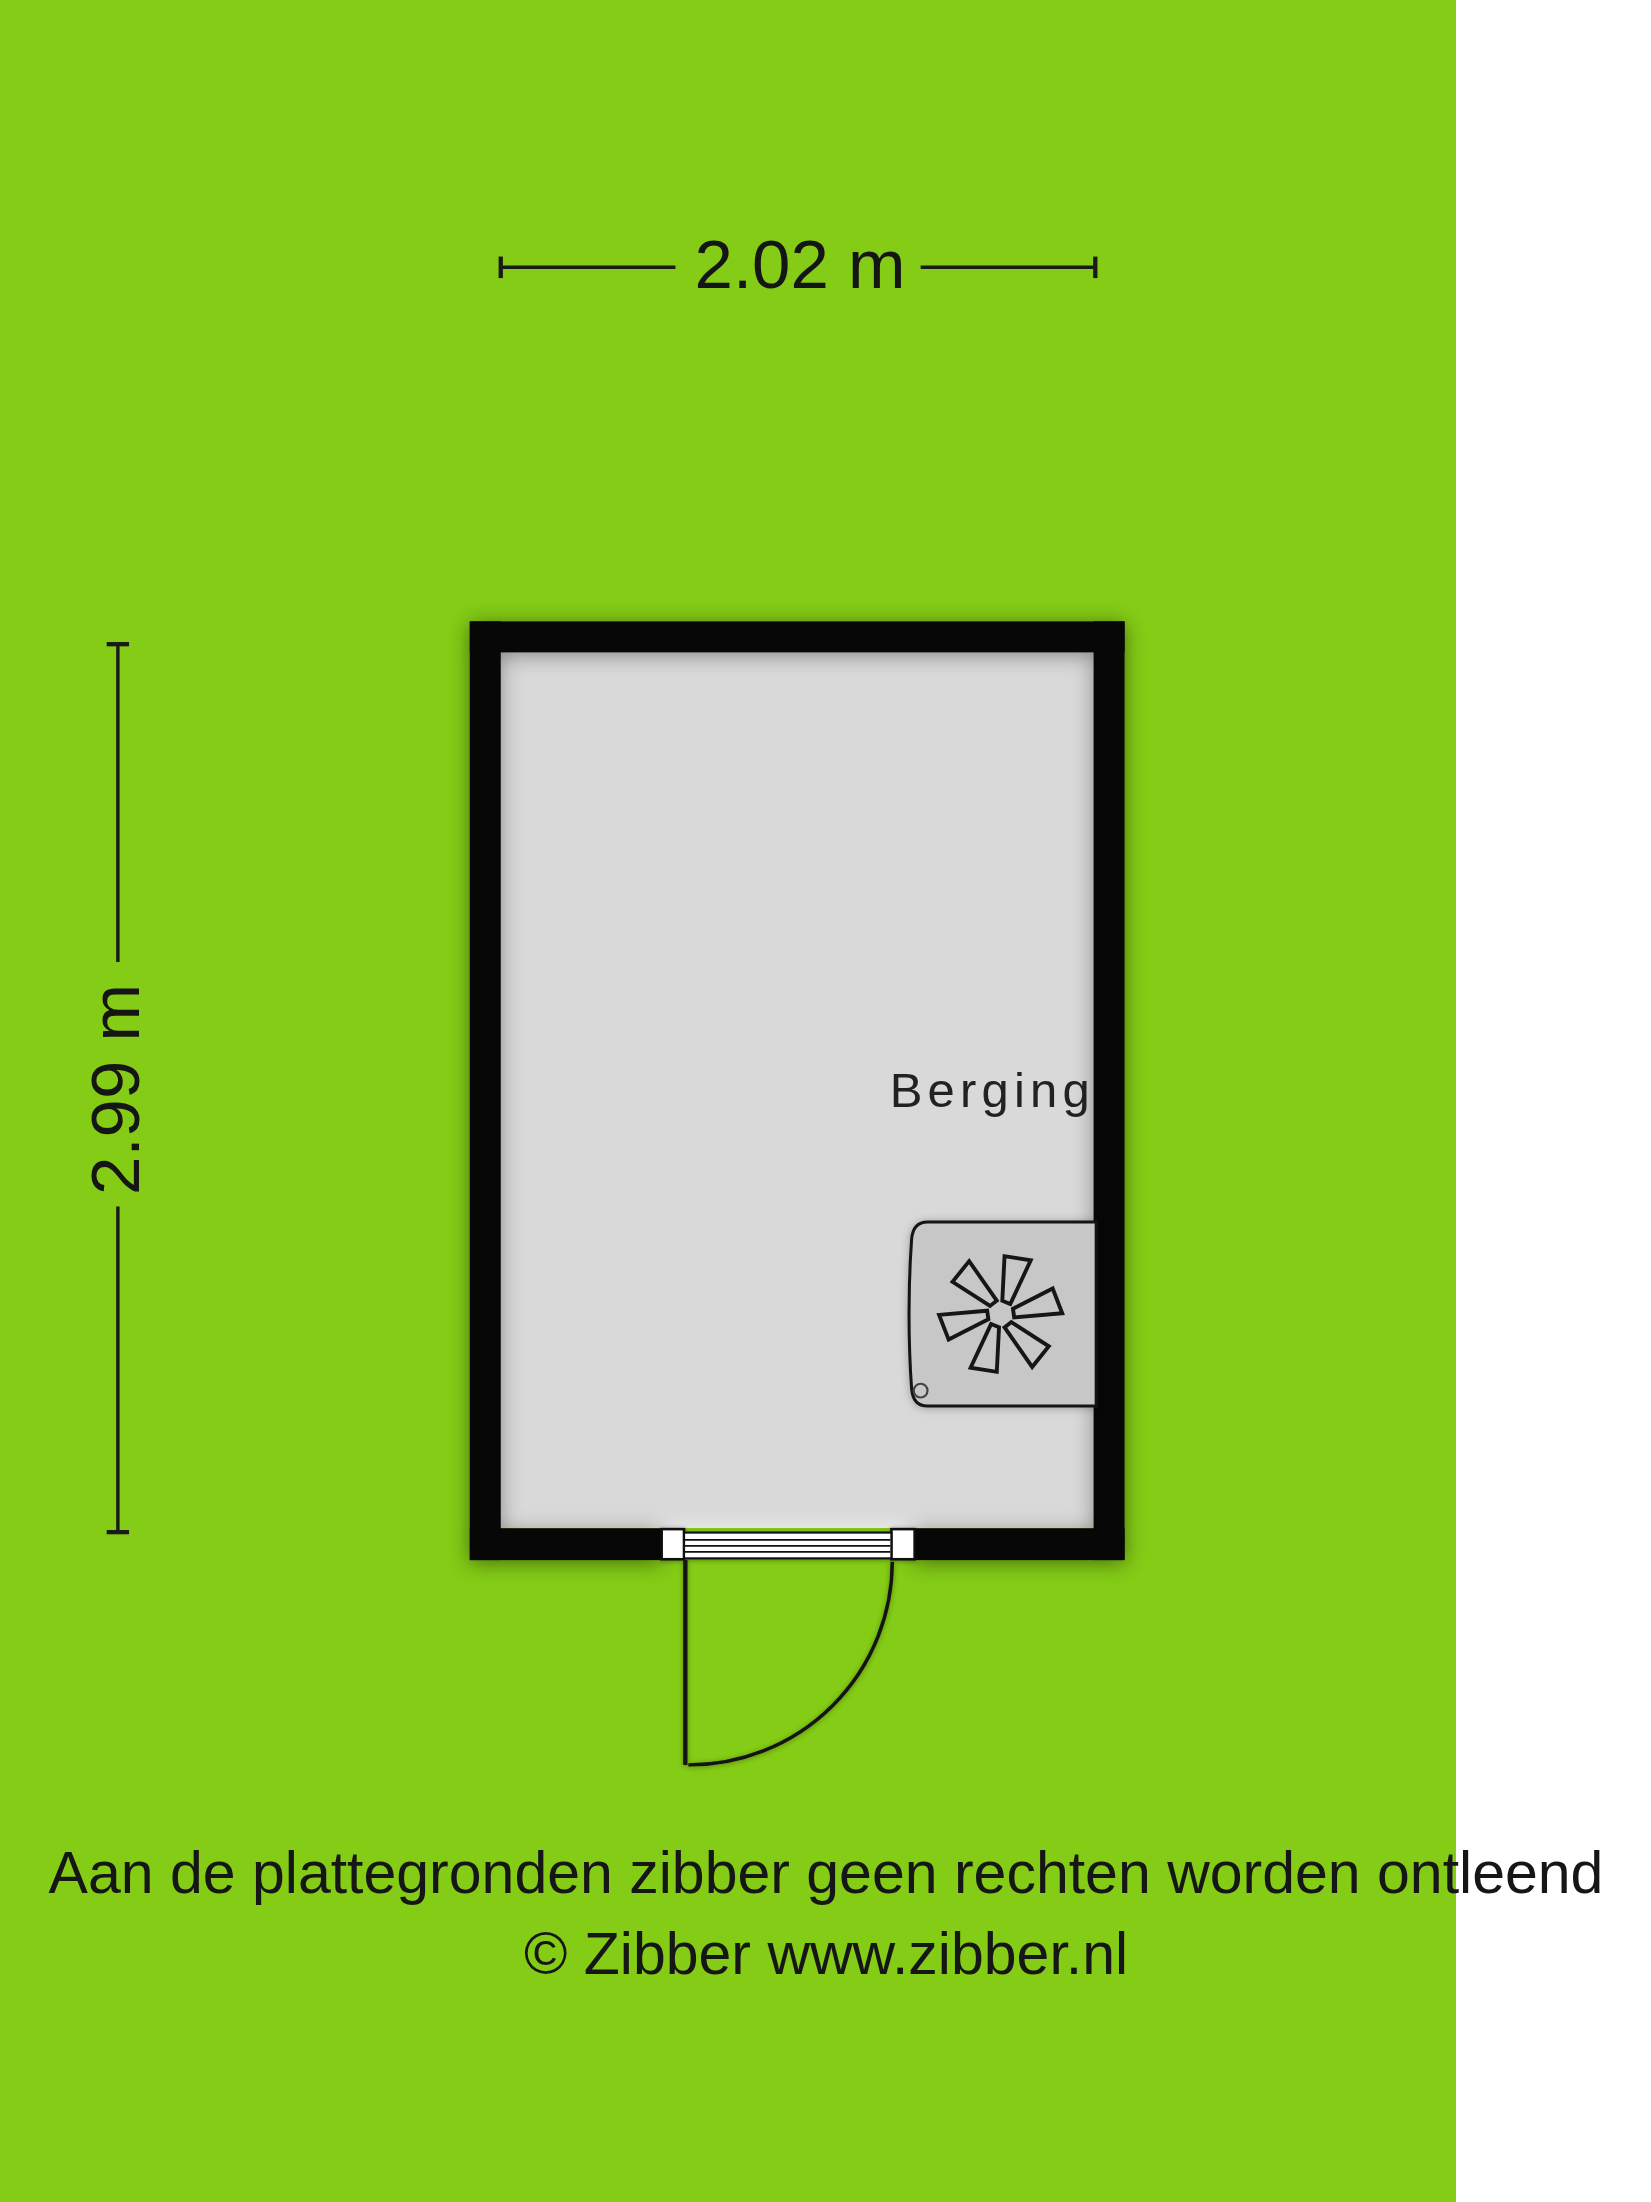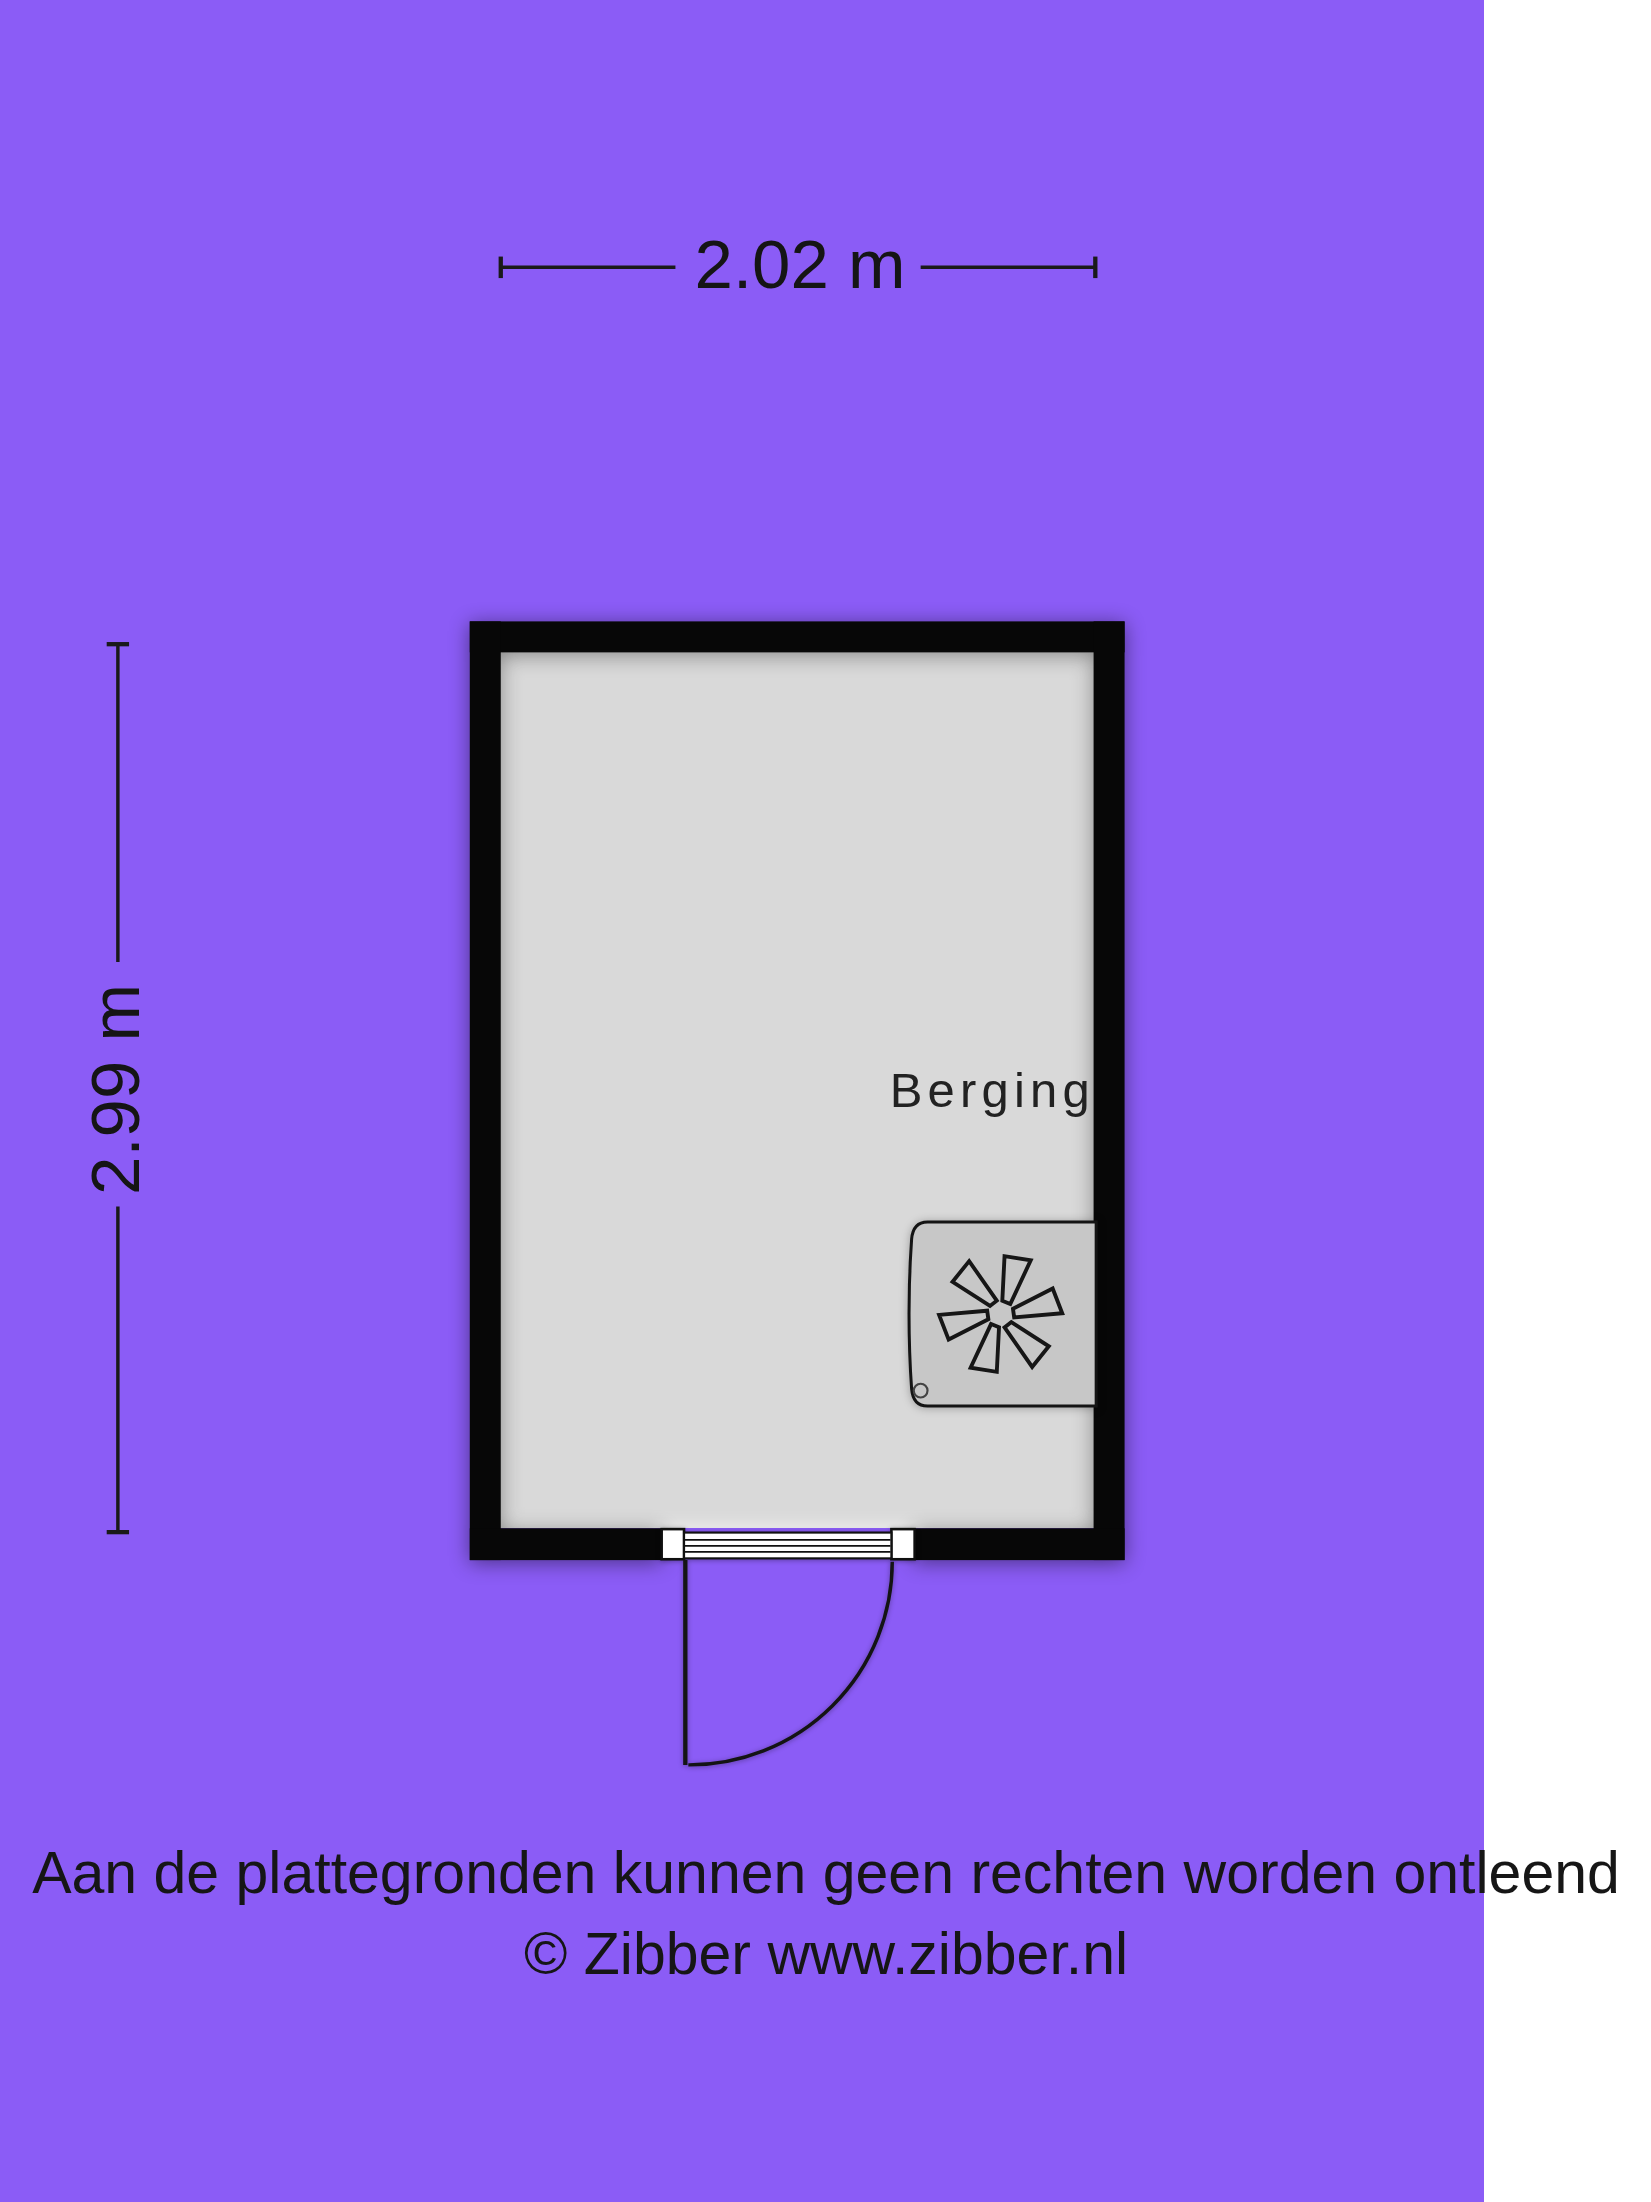--- a/index.html
+++ b/index.html
@@ -8,22 +8,21 @@
     background: #ffffff;
     width: 1652px;
     height: 2203px;
     overflow: hidden;
     font-family: "Liberation Sans", "DejaVu Sans", sans-serif;
   }
   .canvas {
     position: relative;
     width: 1456px;
     height: 2203px;
-    background: #8b5cf6;
-    padding-left: 28px;
+    background: #84cc16;
   }
   .abs { position: absolute; }
   .floor {
     left: 499px; top: 650px; width: 596px; height: 878px;
     background: #d9d9d9;
     box-shadow: inset 0 0 19px rgba(255,255,255,0.75);
   }
   svg.plan {
     left: 0; top: 0; width: 1652px; height: 2203px;
   }
@@ -121,18 +120,18 @@
       <line x1="137" y1="1402" x2="137" y2="1780" stroke="#1a1a1a" stroke-width="4"></line>
     </g>
   </svg>
 
   <div class="abs dim-label dim-width-label">2.02 m</div>
 
   <div class="abs dim-label dim-height-label">2.99 m</div>
 
   <div class="abs room-label">Berging</div>
 
-  <div class="abs footer-line footer-line-1">Aan de plattegronden kunnen geen rechten worden ontleend</div>
+  <div class="abs footer-line footer-line-1">Aan de plattegronden zibber geen rechten worden ontleend</div>
 
   <div class="abs footer-line footer-line-2">© Zibber www.zibber.nl</div>
 
 </div>
 
 
 </body></html>

